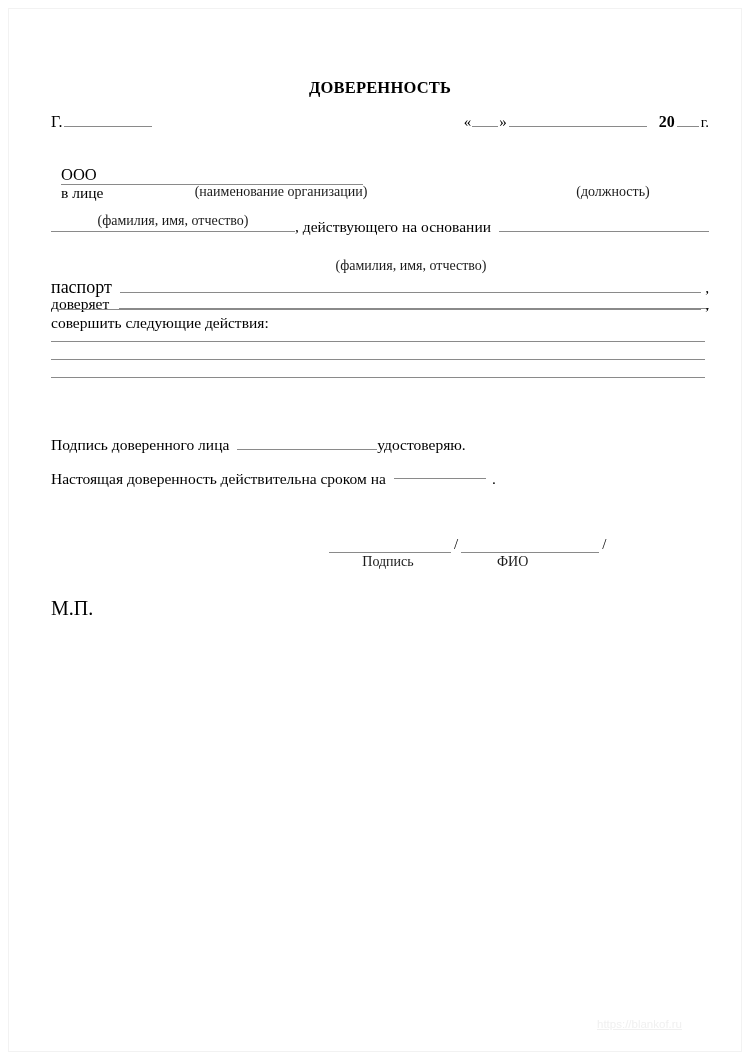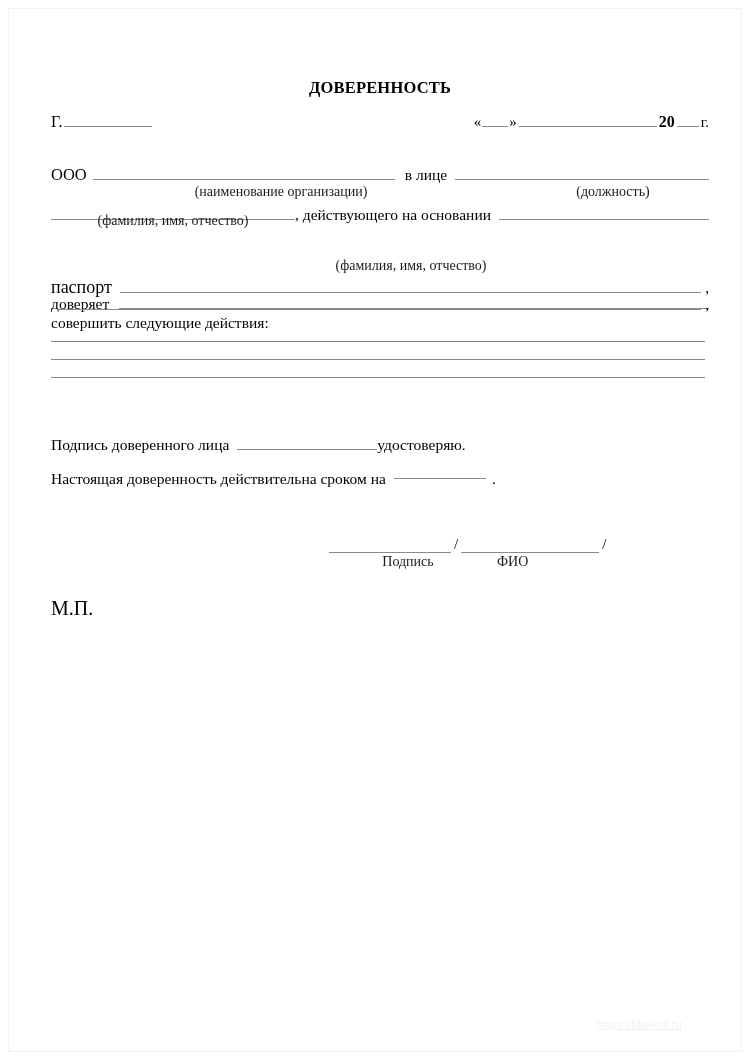--- a/index.html
+++ b/index.html
@@ -88,30 +88,31 @@
   #city-rule  { width: 88px; margin-left: 2px; }
   #dateline {
     margin-left: auto;
     display: flex;
     align-items: baseline;
   }
   #date-q1 { font-size: 15px; }
   #date-day-rule { width: 26px; margin: 0 1px; }
   #date-q2 { font-size: 15px; }
   #date-month-rule { width: 138px; margin-left: 2px; }
-  #date-year { font-size: 16px; font-weight: bold; margin-left: 2px; }
+  #date-year { font-size: 16px; font-weight: bold; margin-left: 12px; }
   #date-yy-rule { width: 22px; margin: 0 2px; }
   #date-g { font-size: 15px; }
 
   
   #org-row {
     position: absolute;
     left: 0;
     top: 158px;
     width: 658px;
+    flex-direction: column;
   }
   #org-label { font-size: 16.5px; }
   #org-name-rule { margin-left: 6px; width: 302px; }
   #org-inface-label { font-size: 15.5px; margin-left: 10px; }
   #org-post-rule { margin-left: 8px; flex: 1 1 auto; }
 
   #org-caps {
     position: absolute;
     left: 0;
     top: 176px;
@@ -132,21 +133,21 @@
   }
 
   
   #fio-row {
     position: absolute;
     left: 0;
     top: 198px;
     width: 658px;
   }
   #fio-rule { width: 244px; }
-  #osn-label { font-size: 15.5px; }
+  #osn-label { font-size: 15.5px; margin-top: 12px; }
   #osn-rule { margin-left: 8px; flex: 1 1 auto; }
 
   #cap-fio-1 {
     position: absolute;
     left: 0;
     top: 205px;
     width: 244px;
     text-align: center;
   }
 
@@ -254,21 +255,21 @@
     transform: translateY(-1px);
   }
   #sig-rule-2 { width: 138px; }
   #sig-caps {
     position: relative;
     height: 12px;
     margin-top: 2px;
   }
   #cap-podpis {
     position: absolute;
-    left: 24px;
+    left: 4px;
     width: 110px;
     text-align: center;
   }
   #cap-fio-3 {
     position: absolute;
     left: 168px;
     width: 110px;
     text-align: left;
   }
 

